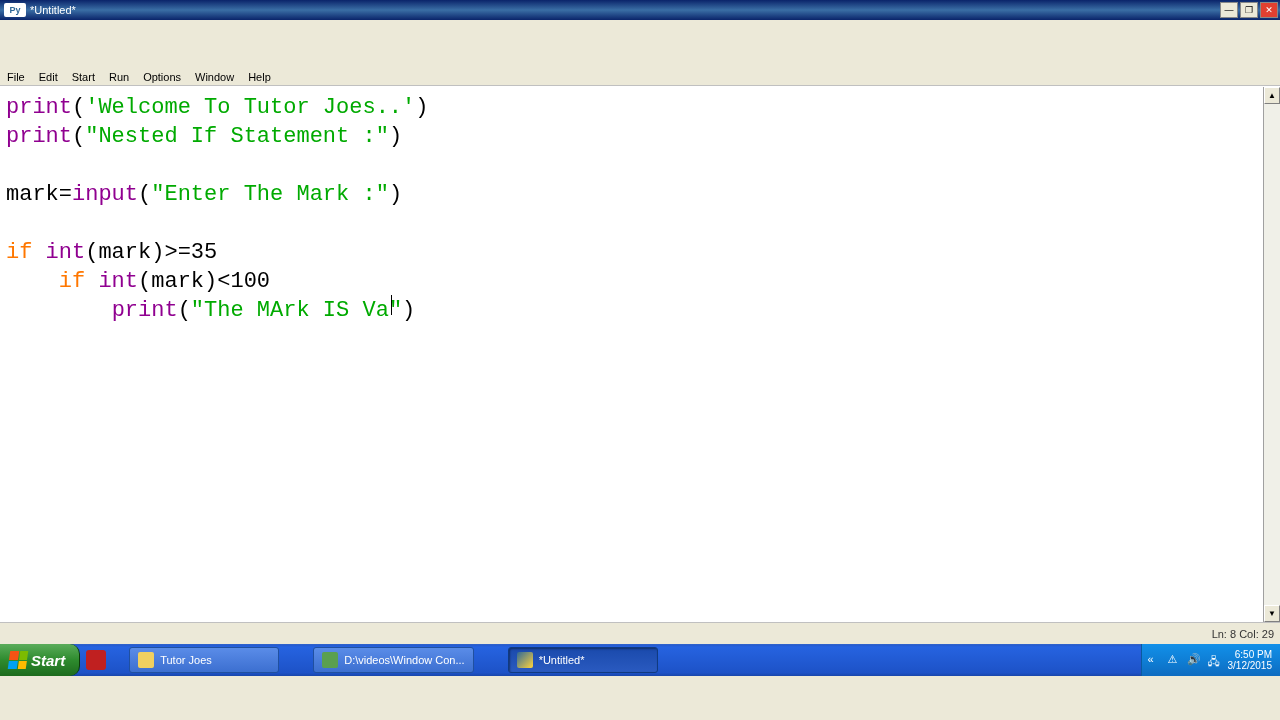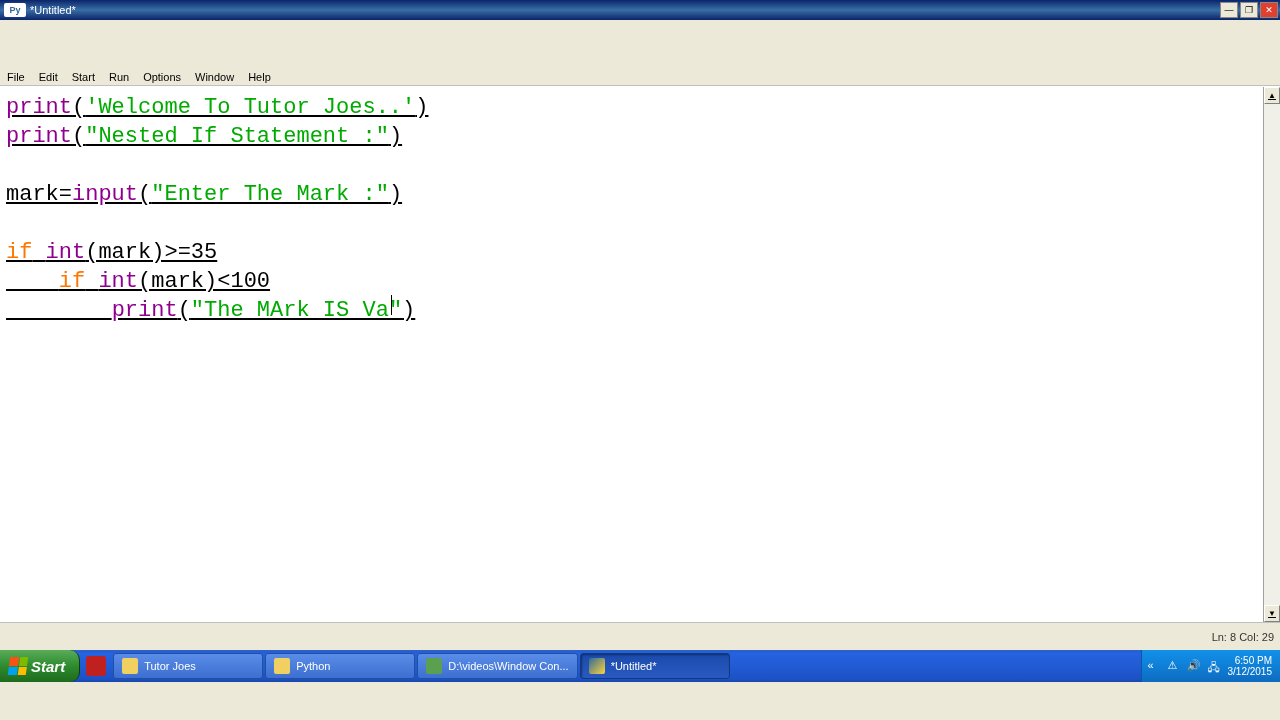--- a/index.html
+++ b/index.html
@@ -8,45 +8,45 @@
   .titlebar { height: 20px; background: linear-gradient(to bottom, #0a246a 0%, #3a6ea5 50%, #0a246a 100%); display: flex; align-items: center; color: #fff; font-size: 11px; padding-left: 4px; }
   .titlebar .icon { width: 22px; height: 14px; background: #fff; border-radius: 2px; margin-right: 4px; display:flex;align-items:center;justify-content:center;font-size:9px;color:#306998;font-weight:bold;}
   .titlebar .title { flex: 1; }
   .titlebar .winbtns { display: flex; gap: 2px; margin-right: 2px; }
   .titlebar .winbtn { width: 18px; height: 16px; background: #ece9d8; border: 1px solid #888; font-size: 9px; display:flex;align-items:center;justify-content:center; color:#000; cursor:pointer;}
   .titlebar .winbtn.close { background:#e04030; color:#fff; }
 
   .menubar { height: 18px; background: #ece9d8; display: flex; align-items: center; font-size: 11px; border-bottom: 1px solid #c0c0c0; margin-top: 48px; }
   .menubar .menuitem { padding: 1px 7px; cursor: pointer; }
 
-  .editor-wrap { display:flex; height: 536px; background:#fff; border-top:1px solid #fff;text-decoration:underline;}
+  .editor-wrap { display:flex; height: 536px; background:#fff; border-top:1px solid #fff;}
   .editor { flex:1; background: #fff; padding: 6px 6px; font-family: "Courier New", monospace; font-size: 22px; line-height: 29px; white-space: pre; position:relative; overflow:hidden;}
   .tok-kw { color: #ff7700; }
   .tok-fn { color: #900090; }
   .tok-str { color: #00aa00; }
   .cursor-caret { display:inline-block; width:1px; height:22px; background:#000; vertical-align:text-bottom; position:relative; top:-2px; margin-left:-1px;}
 
   .vscroll { width:17px; background:#ece9d8; border-left:1px solid #a0a0a0; display:flex; flex-direction:column;}
   .vscroll .sbtn { height:17px; background:#ece9d8; border:1px solid #fff; border-right-color:#808080; border-bottom-color:#808080; font-size:8px; display:flex;align-items:center;justify-content:center; cursor:pointer;}
   .vscroll .track { flex:1; background:#f0f0e8;}
 
-  .statusbar { height: 28px; background: #ece9d8; border-top: 1px solid #c0c0c0; font-size: 11px; display:flex; align-items:center; justify-content:flex-end; padding-right:6px; color:#333;}
+  .statusbar { height: 22px; background: #ece9d8; border-top: 1px solid #c0c0c0; font-size: 11px; display:flex; align-items:center; justify-content:flex-end; padding-right:6px; color:#333;}
 
   .taskbar { height: 32px; background: linear-gradient(to bottom, #3168d5 0%, #2a5bc4 3%, #245edb 6%, #2663e0 10%, #1d52c7 90%, #1846ab 100%); display: flex; align-items: center; }
   .start-btn { height: 32px; padding: 0 14px 0 9px; background: linear-gradient(to bottom, #5aac5a 0%, #2e8b2e 50%, #1d6b1d 100%); border-right: 1px solid #0a3a0a; border-radius: 0 10px 10px 0; display:flex;align-items:center;gap:4px; color:#fff; font-weight:bold; font-style:italic; font-size:15px; cursor:pointer;}
   .start-btn .winlogo { width:18px; height:18px; display:grid; grid-template-columns:1fr 1fr; grid-template-rows:1fr 1fr; gap:1px; transform:skewX(-8deg);}
   .start-btn .winlogo span:nth-child(1){background:#f65314;}
   .start-btn .winlogo span:nth-child(2){background:#7cbb00;}
   .start-btn .winlogo span:nth-child(3){background:#00a1f1;}
   .start-btn .winlogo span:nth-child(4){background:#ffbb00;}
 
   .ql { width:28px; height:26px; margin:0 2px; display:flex;align-items:center;justify-content:center; border-radius:2px; cursor:pointer;}
   .ql .qicon{width:20px;height:20px;border-radius:3px;}
 
-  .taskbtn { height: 26px; min-width:150px; margin: 0 1px; background: linear-gradient(to bottom, #5a8ce8 0%, #3c6fd0 100%); border: 1px solid #2050a0; border-radius: 3px; display:flex;align-items:center;gap:6px; padding:0 8px; color:#fff; font-size:11px; cursor:pointer;}
+  .taskbtn { height: 26px; min-width:150px; margin: 0 17px; background: linear-gradient(to bottom, #5a8ce8 0%, #3c6fd0 100%); border: 1px solid #2050a0; border-radius: 3px; display:flex;align-items:center;gap:6px; padding:0 8px; color:#fff; font-size:11px; cursor:pointer;}
   .taskbtn.active { background: linear-gradient(to bottom, #1a4aac 0%, #2a5ac0 100%); border:1px solid #103a80; box-shadow: inset 1px 1px 2px rgba(0,0,0,0.4);}
   .taskbtn .ticon { width:16px;height:16px;border-radius:2px; flex-shrink:0;}
 
   .systray { height:32px; background: linear-gradient(to bottom, #1290e9 0%, #0f7fd6 50%, #0d6bc0 100%); border-left:1px solid #0a5aa0; display:flex;align-items:center; padding:0 8px 0 6px; gap:6px; margin-left:auto;}
   .systray .trayicon { width:14px;height:14px; font-size:11px; color:#fff; cursor:pointer;}
   .systray .clock { color:#fff; font-size:10px; text-align:right; line-height:11px;}
 </style>
 </head>
 <body>
 
@@ -103,24 +103,20 @@
   </div>
   <div class="ql">
       <div class="qicon" style="background:#c02020"></div>
     </div>
 
   <div class="taskbtn">
     <div class="ticon" style="background:#f0d060"></div>
     <span>Tutor Joes</span>
   </div>
   <div class="taskbtn">
-    <div class="ticon" style="background:#f0d060"></div>
-    <span>Python</span>
-  </div>
-  <div class="taskbtn">
     <div class="ticon" style="background:#5aa050"></div>
     <span>D:\videos\Window Con...</span>
   </div>
   <div class="taskbtn active">
     <div class="ticon" style="background:linear-gradient(135deg,#306998,#ffd43b)"></div>
     <span>*Untitled*</span>
   </div>
 
   <div class="systray">
     <span class="trayicon">«</span>

